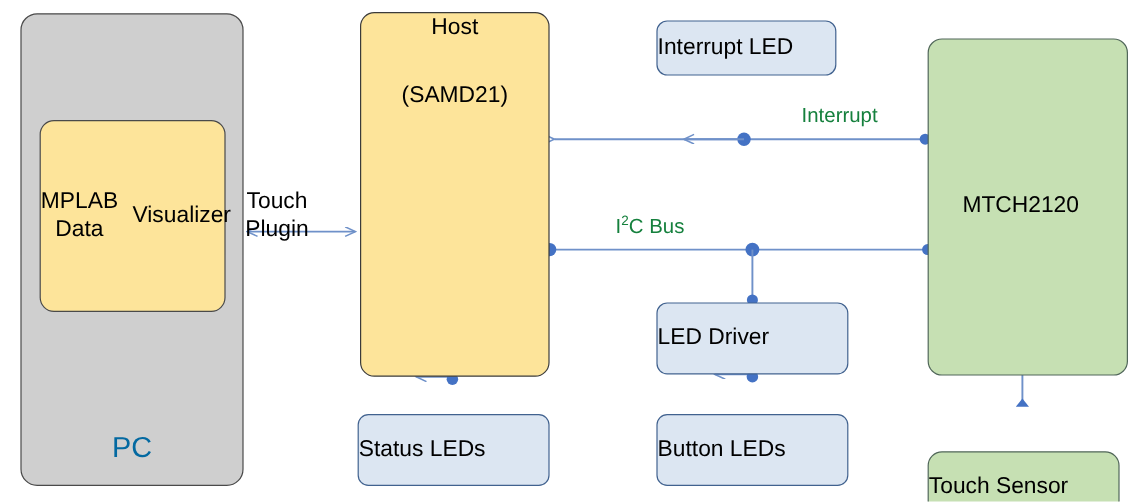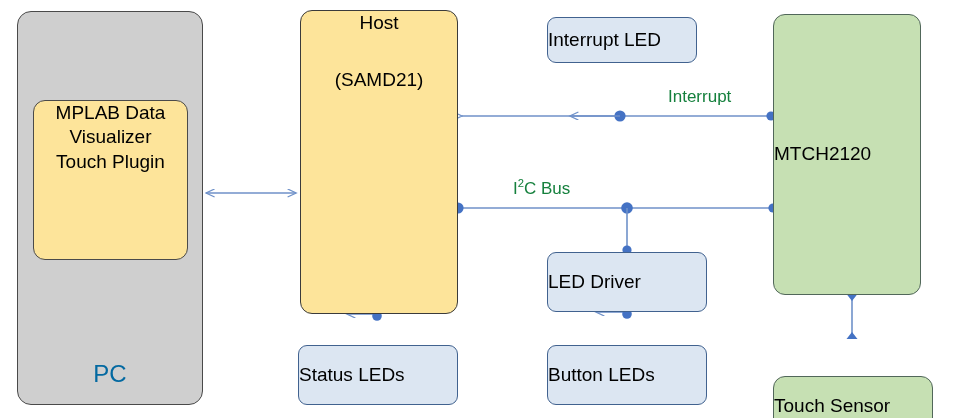--- a/index.html
+++ b/index.html
@@ -81,41 +81,41 @@
       <line x1="852" y1="295" x2="852" y2="338" stroke="#6f91c9" stroke-width="1.6"></line>
       <path d="M846.5,294 L857.5,294 L852,301 Z" fill="#4472c4"></path>
       <path d="M846.5,339 L857.5,339 L852,332 Z" fill="#4472c4"></path>
     </g>
   </svg>
 
   <div class="node pc-box" style="left:17px;top:11px;width:186px;height:394px;">
     <div class="pc-label">PC</div>
   </div>
 
-  <div class="node yellow" style="left:33px;top:100px;width:155px;height:160px;flex-direction:column;">
+  <div class="node yellow" style="left:33px;top:100px;width:155px;height:160px;flex-direction:row;gap:12px;">
     <span>MPLAB Data</span>
     <span>Visualizer</span>
     <span>Touch Plugin</span>
   </div>
 
 
   <div class="node host" style="left:300px;top:10px;width:158px;height:304px;flex-direction:column;">
     <span>Host</span>
     <span>(SAMD21)</span>
   </div>
 
   <div class="node blue" style="left:547px;top:17px;width:150px;height:46px;">
     <span>Interrupt LED</span>
   </div>
 
   <div class="edge-label" style="left:668px;top:87px;">Interrupt</div>
 
   <div class="edge-label" style="left:513px;top:179px;"><span>I</span><sup>2</sup><span>C Bus</span></div>
 
-  <div class="node green" style="left:773px;top:14px;width:148px;height:281px;">
+  <div class="node green" style="left:773px;top:32px;width:167px;height:281px;padding-left:28px;">
     <span>MTCH2120</span>
   </div>
 
   <div class="node blue" style="left:547px;top:252px;width:160px;height:60px;">
     <span>LED Driver</span>
   </div>
 
   <div class="node blue" style="left:298px;top:345px;width:160px;height:60px;">
     <span>Status LEDs</span>
   </div>

